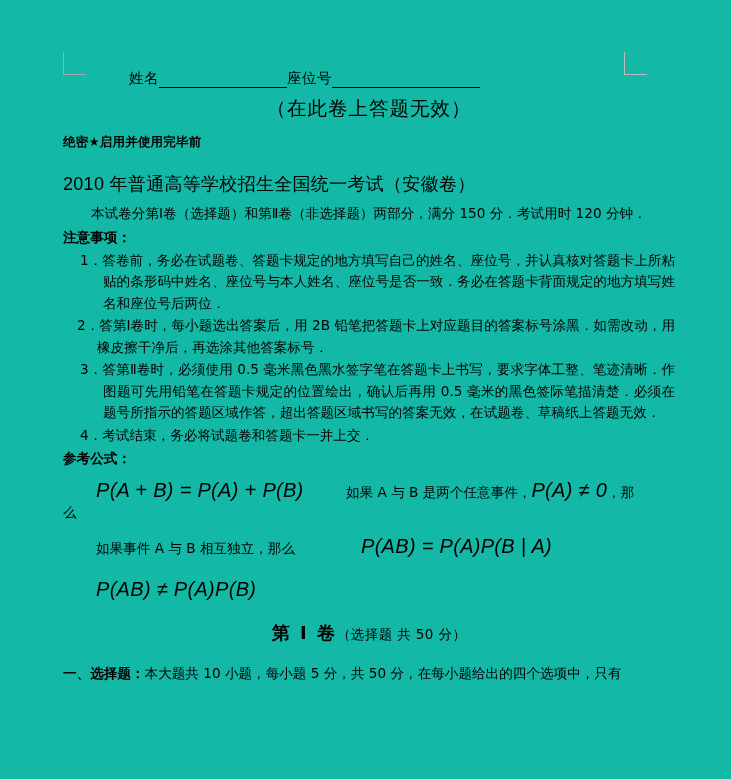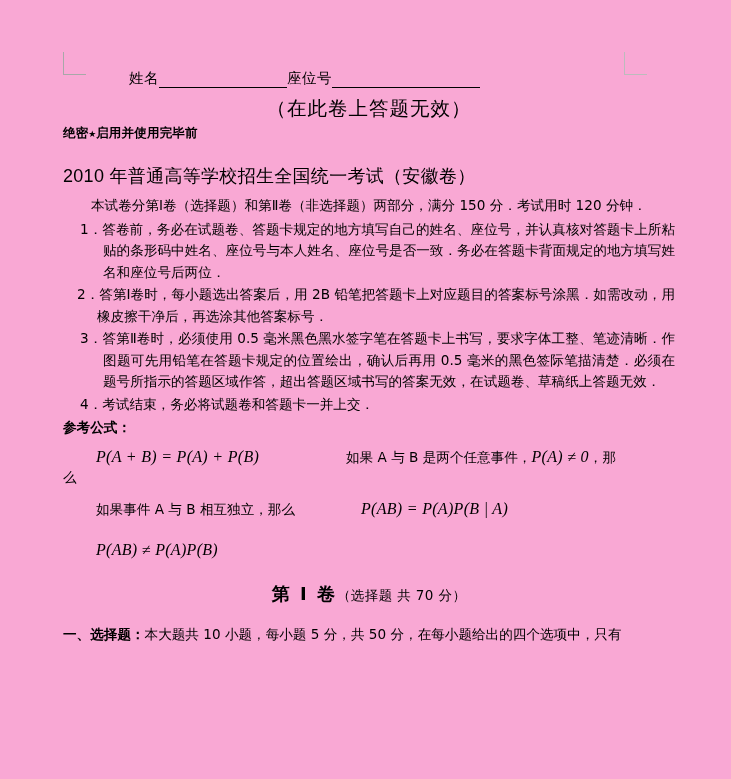--- a/index.html
+++ b/index.html
@@ -13,21 +13,21 @@
     overflow: hidden;
     font-family: "DejaVu Sans", "Liberation Sans", sans-serif;
     color: #000000;
     -webkit-font-smoothing: none;
   }
 
   .page {
     position: relative;
     width: 731px;
     height: 779px;
-    background: #f9a8d4;
+    background: #14b8a6;
   }
 
   
   .crop-mark {
     position: absolute;
     width: 22px;
     height: 22px;
   }
   .crop-mark.left {
     left: 63px;
@@ -72,24 +72,23 @@
     text-align: center;
     font-size: 19.5px;
     line-height: 28px;
     margin-top: 7px;
     letter-spacing: 1px;
   }
 
   .secret {
     font-size: 12.5px;
     line-height: 18px;
-    margin-top: 2px;
+    margin-top: 10px;
     font-weight: bold;
     letter-spacing: 0.2px;
-    font-family: Liberation Mono, monospace;
   }
 
   .exam-title {
     text-align: left;
     font-family: Liberation Sans, sans-serif;
     font-size: 18px;
     line-height: 26px;
     margin-top: 20px;
     letter-spacing: 0.3px;
   }
@@ -137,23 +136,23 @@
 
   .formula-block { margin-top: 2px; }
   .fline {
     font-size: 13.6px;
     line-height: 22px;
     margin-top: 3px;
   }
   .fline.ind { padding-left: 33px; }
 
   .math {
-    font-family: Liberation Serif, serif;
+    font-family: Liberation Sans, sans-serif;
     font-style: italic;
-    font-size: 16px;
+    font-size: 20px;
     letter-spacing: 0.3px;
   }
 
   .row2 {
     display: flex;
     align-items: baseline;
     margin-top: 10px;
   }
   .row2 .c1 { padding-left: 33px; width: 250px; }
   .row2 .c2 { flex: 1; font-size: 13.6px; }
@@ -210,20 +209,21 @@
 
     <div class="center-note">（在此卷上答题无效）</div>
 
     <div class="secret">绝密★启用并使用完毕前</div>
 
     <div class="exam-title">2010 年普通高等学校招生全国统一考试（安徽卷）</div>
 
 
     <div class="para indent">本试卷分第Ⅰ卷（选择题）和第Ⅱ卷（非选择题）两部分，满分 150 分．考试用时 120 分钟．</div>
 
+    <div class="label-line">注意事项：</div>
 
     <ol class="notes">
       <li>1．答卷前，务必在试题卷、答题卡规定的地方填写自己的姓名、座位号，并认真核对答题卡上所粘贴的条形码中姓名、座位号与本人姓名、座位号是否一致．务必在答题卡背面规定的地方填写姓名和座位号后两位．</li>
       <li class="tight">2．答第Ⅰ卷时，每小题选出答案后，用 2B 铅笔把答题卡上对应题目的答案标号涂黑．如需改动，用橡皮擦干净后，再选涂其他答案标号．</li>
       <li>3．答第Ⅱ卷时，必须使用 0.5 毫米黑色黑水签字笔在答题卡上书写，要求字体工整、笔迹清晰．作图题可先用铅笔在答题卡规定的位置绘出，确认后再用 0.5 毫米的黑色签际笔描清楚．必须在题号所指示的答题区域作答，超出答题区域书写的答案无效，在试题卷、草稿纸上答题无效．</li>
       <li>4．考试结束，务必将试题卷和答题卡一并上交．</li>
     </ol>
 
     <div class="formula-block">
       <div class="label-line">参考公式：</div>
@@ -240,21 +240,21 @@
 
       <div class="row3">
         <div class="c1">如果事件 A 与 B 相互独立，那么</div>
         <div class="math">P(AB) = P(A)P(B | A)</div>
       </div>
 
       <div class="fline ind math" style="margin-top:20px">P(AB) ≠ P(A)P(B)</div>
     </div>
 
     <div class="vol-head">
-      <span class="big">第 Ⅰ 卷</span><span class="small">（选择题 共 70 分）</span>
+      <span class="big">第 Ⅰ 卷</span><span class="small">（选择题 共 50 分）</span>
     </div>
 
     <div class="q-section">
       <span>一、选择题：</span><span class="normal">本大题共 10 小题，每小题 5 分，共 50 分，在每小题给出的四个选项中，只有</span>
     </div>
 
   </div>
 </div>
 
 </body></html>

